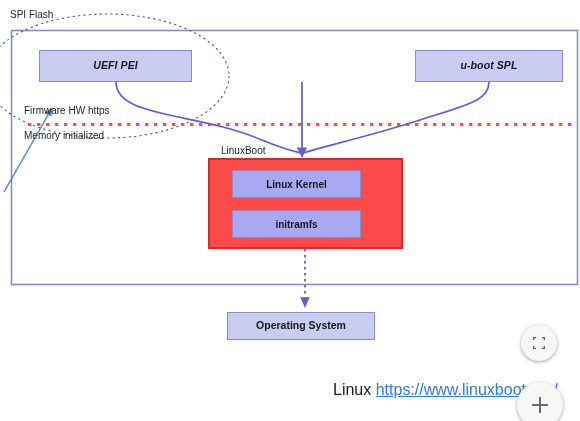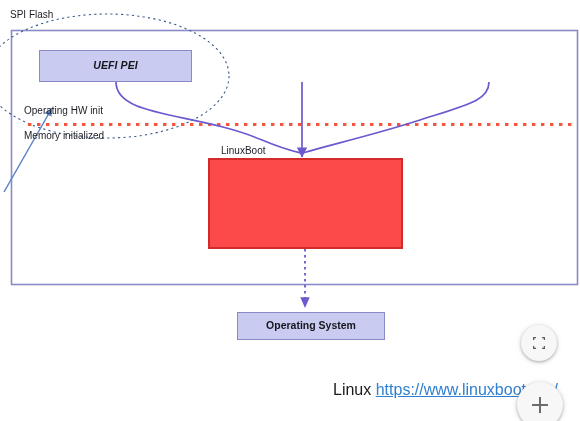--- a/index.html
+++ b/index.html
@@ -109,37 +109,46 @@
 
     <path d="M302,150 L302,157" fill="none" stroke="#6a5acd" stroke-width="1.7" marker-end="url(#arrowHead)"></path>
 
     <path d="M361,183 C385,183 390,205 386,218 C383,228 375,231 368,231" fill="none" stroke="#6a5acd" stroke-width="1.9" marker-end="url(#arrowHeadSm)"></path>
 
     <path d="M305,249 L305,307" fill="none" stroke="#6a5acd" stroke-width="1.8" stroke-dasharray="2.4 3.6" marker-end="url(#arrowHeadSm)"></path>
   </svg>
 
   <div class="plain-label" style="left:10px;top:9px;">SPI Flash</div>
 
-  <div class="plain-label" style="left:24px;top:105px;">Operating HW init</div>
+  <div class="plain-label" style="left:24px;top:105px;">Firmware HW https</div>
 
   <div class="plain-label" style="left:24px;top:130px;">Memory initialized</div>
 
   <div class="node fw-node" style="left:39px;top:50px;width:153px;height:32px;">
     <span>UEFI PEI</span>
   </div>
 
 
+  <div class="node fw-node" style="left:415px;top:50px;width:148px;height:32px;">
+    <span>u-boot SPL</span>
+  </div>
 
   <div class="plain-label" style="left:221px;top:145px;">LinuxBoot</div>
 
   <div id="linuxboot-box"></div>
 
+  <div class="node lb-inner" style="left:232px;top:170px;width:129px;height:28px;">
+    <span>Linux Kernel</span>
+  </div>
 
+  <div class="node lb-inner" style="left:232px;top:210px;width:129px;height:28px;">
+    <span>initramfs</span>
+  </div>
 
-  <div class="node os-node" style="left:237px;top:312px;width:148px;height:28px;">
+  <div class="node os-node" style="left:227px;top:312px;width:148px;height:28px;">
     <span>Operating System</span>
   </div>
 
   <div id="credit">
     <span>Linux </span><a href="#">https://www.linuxboot.org/</a>
   </div>
 
   <div class="fab" id="fit-button">
     <svg width="16" height="16" viewBox="0 0 16 16">
       <g fill="#5f5f5f">

